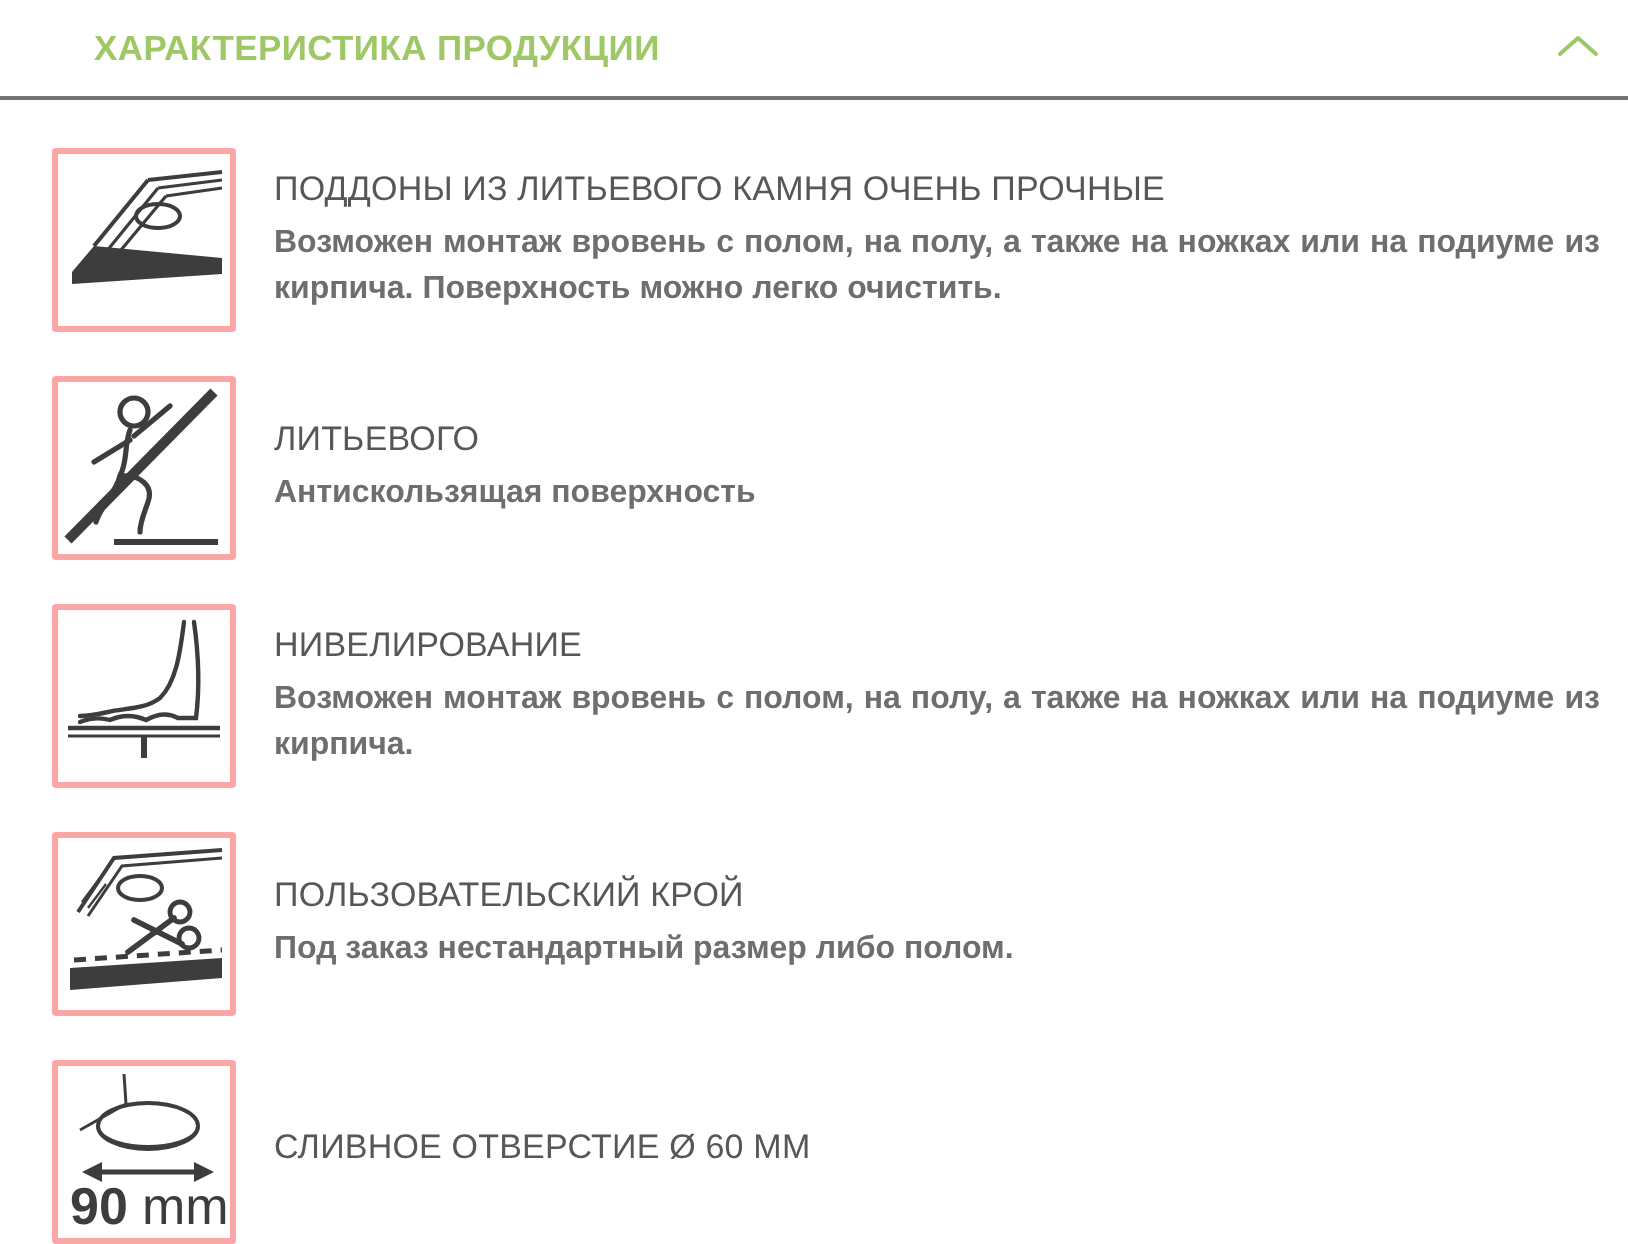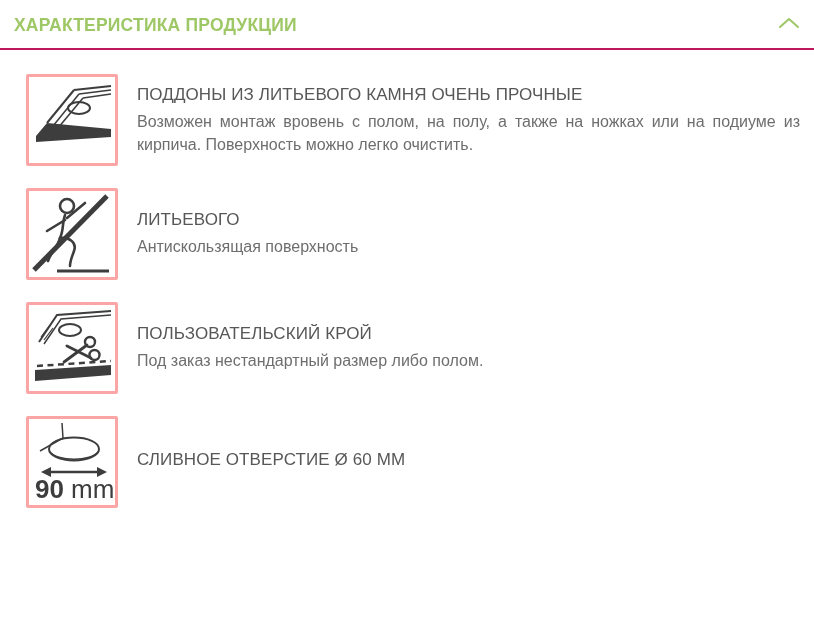--- a/index.html
+++ b/index.html
@@ -7,23 +7,24 @@
     width: 814px; height: 622px; overflow: hidden;
     background: #ffffff;
     font-family: "Liberation Sans", "DejaVu Sans", sans-serif;
     -webkit-font-smoothing: antialiased;
   }
   .section { width: 814px; height: 622px; position: relative; }
 
   
   .header-bar {
     position: relative; height: 48px;
-    display: flex; align-items: flex-start;
-    border-bottom: 2px solid #be185d;
+    display: flex; align-items: center;
+    border-bottom: 2px solid #737373;
     cursor: pointer;
+    padding-left: 33px;
   }
   .section-title {
     margin-left: 14px;
     font-size: 17.5px;
     letter-spacing: 0.2px;
     color: #9ec765;
   }
   .collapse-btn {
     position: absolute; right: 12px; top: 15px;
     background: none; border: none; padding: 2px; margin: 0;
@@ -48,20 +49,21 @@
     color: #575757;
     margin: 0 0 5px 0;
     letter-spacing: 0.1px;
   }
   .feature-desc {
     font-size: 16px;
     line-height: 23px;
     color: #6e6e6e;
     text-align: justify;
     margin: 0;
+    font-weight: bold;
   }
   .feature-desc:empty { display: none; }
   .svg-label { font-family: "Liberation Sans", "DejaVu Sans", sans-serif; }
 </style>
 </head>
 <body>
 
 <div class="section">
 
   <div class="header-bar">
@@ -112,20 +114,37 @@
           <path d="M5 79 L78 5" stroke="#3d3d3d" stroke-width="5" fill="none"></path>
           <path d="M28 80 L80 80" stroke="#3d3d3d" stroke-width="3" fill="none"></path>
         </svg>
       </div>
       <div class="feature-text">
         <div class="feature-title">ЛИТЬЕВОГО</div>
         <p class="feature-desc">Антискользящая поверхность</p>
       </div>
     </div>
 
+    <div class="feature-row">
+      <div class="icon-box">
+        <svg viewBox="0 0 86 86">
+          <g fill="none" stroke="#3d3d3d" stroke-width="2.2" stroke-linecap="round">
+            <path d="M63 6 C61 22 59 36 51 44 C43 50 33 49 25 51 Q16 53 11 53"></path>
+            <path d="M11 56 Q19 53 26 55 Q35 51 44 55 Q53 50 60 54 L69 54 C71 38 70 20 68 6"></path>
+          </g>
+          <path d="M5 59 L81 59" stroke="#3d3d3d" stroke-width="2.2" fill="none"></path>
+          <path d="M5 63 L81 63" stroke="#3d3d3d" stroke-width="1.4" fill="none"></path>
+          <path d="M43 63 L43 74" stroke="#3d3d3d" stroke-width="3" fill="none"></path>
+        </svg>
+      </div>
+      <div class="feature-text">
+        <div class="feature-title">НИВЕЛИРОВАНИЕ</div>
+        <p class="feature-desc">Возможен монтаж вровень с полом, на полу, а также на ножках или на подиуме из кирпича.</p>
+      </div>
+    </div>
 
     <div class="feature-row">
       <div class="icon-box">
         <svg viewBox="0 0 86 86">
           <g fill="none" stroke="#3d3d3d">
             <path d="M10 37 L28 10 L82 6" stroke-width="2"></path>
             <path d="M15 39 L32 14 L82 10" stroke-width="1.5"></path>
             <path d="M12 32 L21 20" stroke-width="1.2"></path>
             <path d="M15 35 L24 23" stroke-width="1.2"></path>
             <ellipse cx="41" cy="25" rx="11" ry="6" stroke-width="2"></ellipse>

